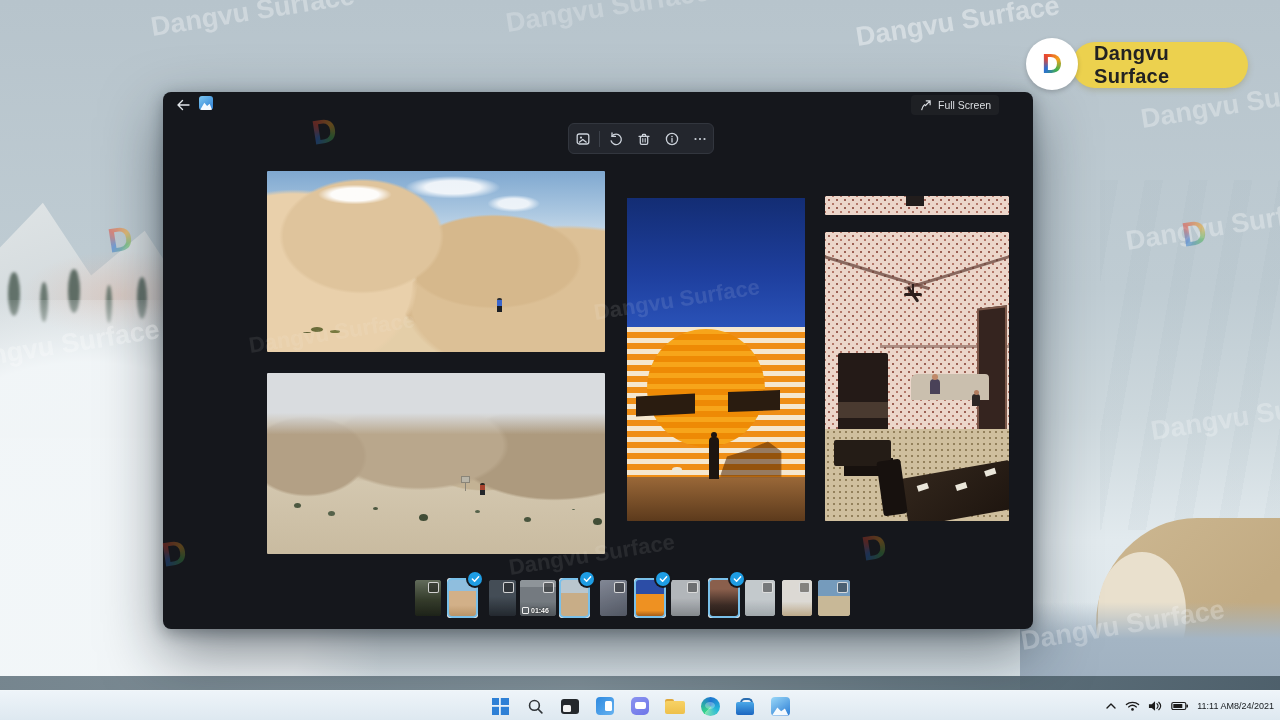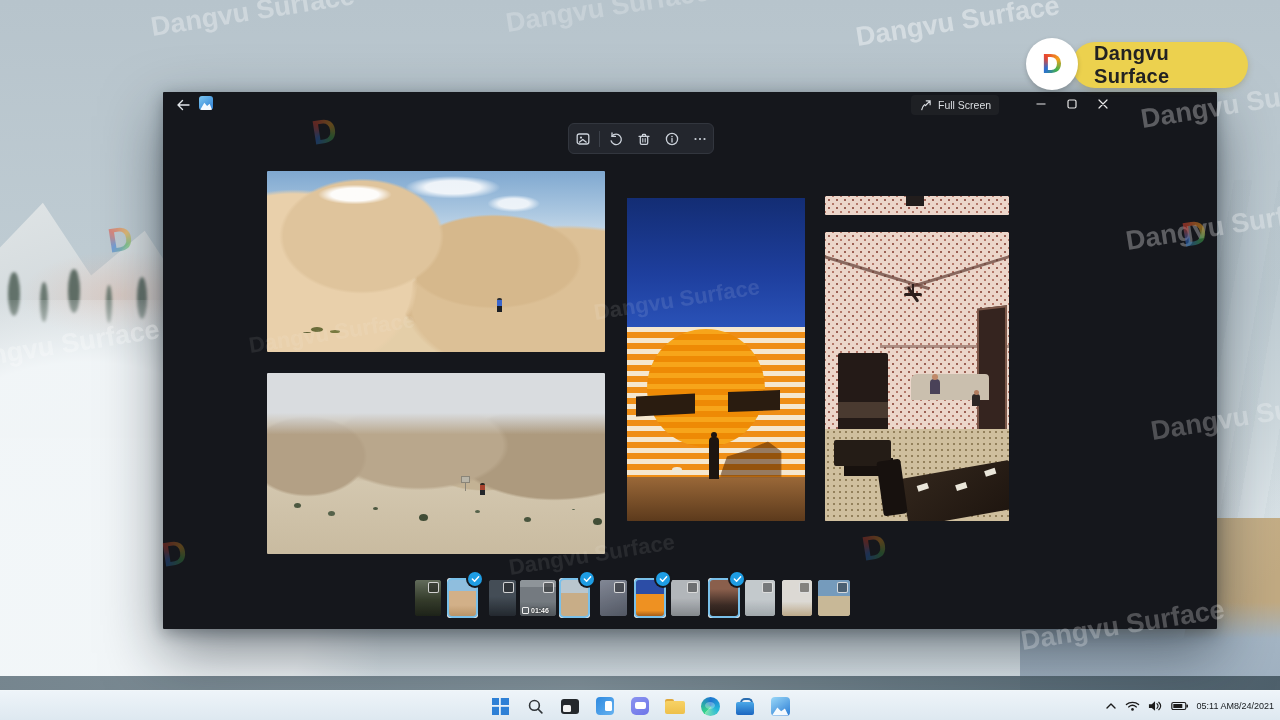--- a/index.html
+++ b/index.html
@@ -41,21 +41,21 @@
   .badge-pill{position:absolute;left:46px;top:4px;width:176px;height:46px;border-radius:24px;
       background:#ecd14e;display:flex;align-items:center;justify-content:center;padding-left:22px;
       box-sizing:border-box;box-shadow:0 2px 6px rgba(120,100,10,.25);}
   .badge-pill span{font-size:20px;font-weight:bold;color:#222;letter-spacing:.3px;}
   .badge-circle{position:absolute;left:0;top:0;width:52px;height:52px;border-radius:50%;background:#fff;
       display:flex;align-items:center;justify-content:center;box-shadow:0 2px 5px rgba(0,0,0,.2);}
   .badge-circle span{font-size:28px;font-weight:900;
       background:conic-gradient(from -40deg,#e8452f,#f2a01c,#44b04a,#2b6fd4,#e8452f);
       -webkit-background-clip:text;background-clip:text;color:transparent;}
   
-  .window{left:163px;top:92px;width:1054px;height:537px;background:#15171c;border-radius:1px;
+  .window{left:163px;top:92px;width:870px;height:537px;background:#15171c;border-radius:8px;
       box-shadow:0 24px 60px rgba(15,25,35,.5),0 4px 16px rgba(15,25,35,.35);overflow:hidden;z-index:10;}
   .titlebar{position:absolute;left:0;top:0;width:100%;height:26px;}
   .tb-btn{position:absolute;display:flex;align-items:center;justify-content:center;background:none;border:none;padding:0;cursor:default;}
   .back{left:8px;top:3px;width:24px;height:20px;}
   .appicon{position:absolute;left:36px;top:4px;width:14px;height:14px;border-radius:3px;
       background:linear-gradient(140deg,#7cc7f2 0%,#2d7dd2 100%);overflow:hidden;}
   .appicon i{position:absolute;left:0;bottom:0;width:100%;height:75%;background:rgba(255,255,255,.95);
       clip-path:polygon(8% 100%,38% 30%,58% 62%,76% 40%,94% 100%);}
   .fullscreen{left:748px;top:3px;height:20px;display:flex;align-items:center;gap:6px;padding:0 8px;border-radius:4px;background:rgba(255,255,255,.04);}
   .fullscreen span{font-size:10.5px;color:#dcdfe3;}
@@ -489,20 +489,20 @@
         </svg>
       </button>
       <button class="tray-btn">
         <svg width="18" height="10" viewBox="0 0 18 10">
           <rect x="0.8" y="1.5" width="14" height="7" rx="1.5" stroke="#1c1c1c" stroke-width="1.2" fill="none"></rect>
           <rect x="2.3" y="3" width="9" height="4" fill="#1c1c1c"></rect>
           <rect x="15.4" y="3.4" width="1.6" height="3.2" rx="0.6" fill="#1c1c1c"></rect>
         </svg>
       </button>
       <button class="tray-btn clock">
-        <span>05:11 AM</span>
+        <span>11:11 AM</span>
           <br>
         <span>8/24/2021</span>
       </button>
     </div>
   </div>
 
 </div>
 
 </body></html>

